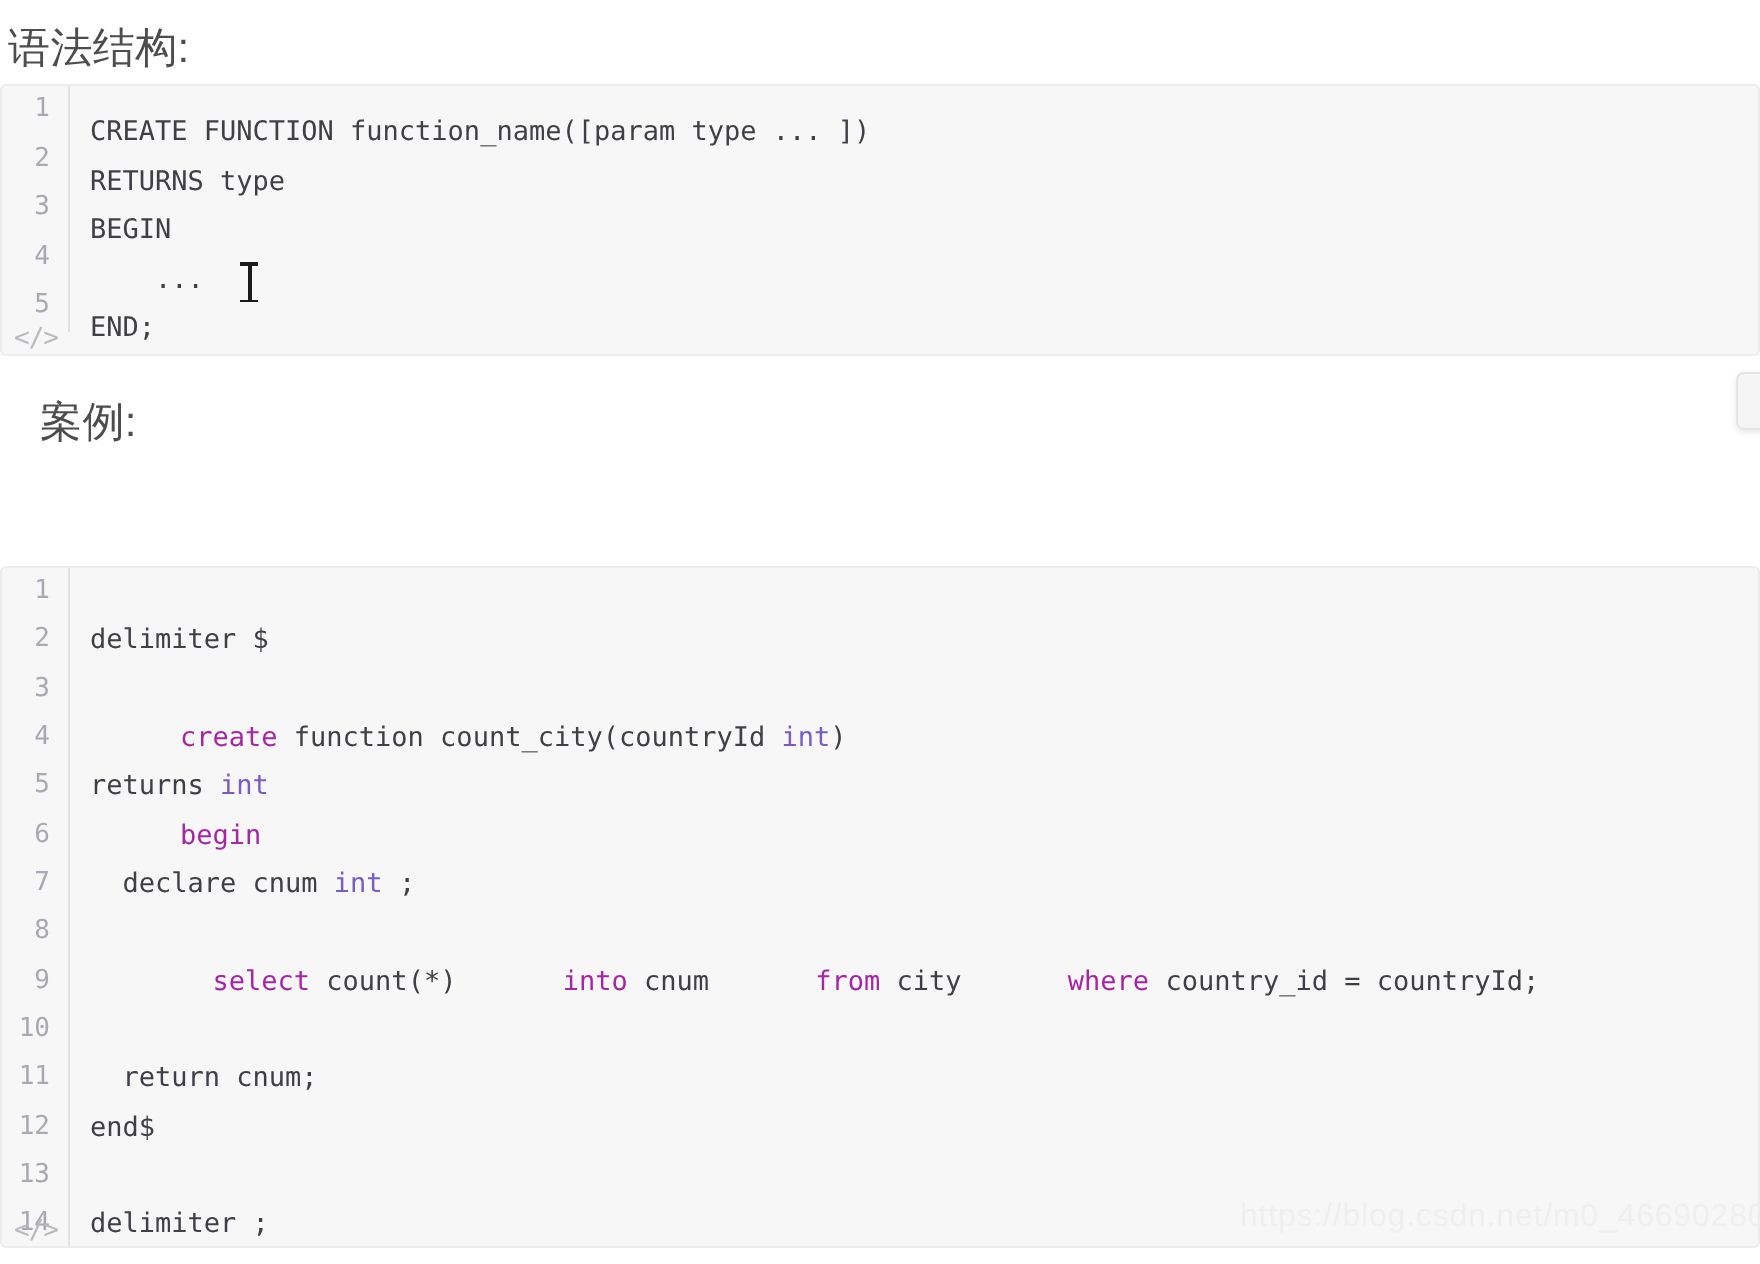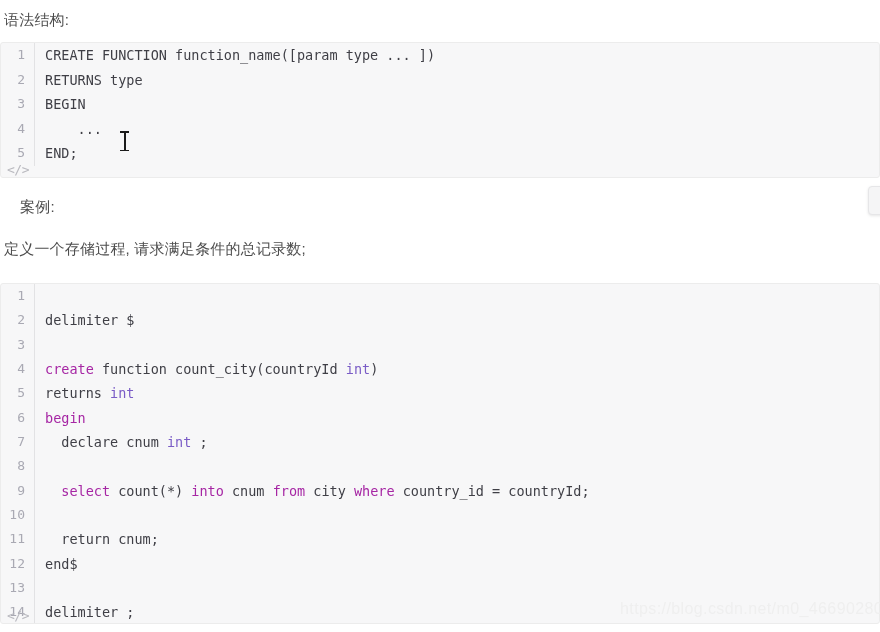--- a/index.html
+++ b/index.html
@@ -18,21 +18,21 @@
   .page {
     position: relative;
     width: 880px;
     height: 632px;
     background: #ffffff;
   }
 
   
   .prose {
     color: #4d4d4d;
-    font-size: 15px;
+    font-size: 21px;
     line-height: 1.5;
     padding-left: 2px;
     letter-spacing: 0.2px;
   }
   .prose-1 { position: absolute; left: 2px; top: 9px; }
   .prose-2 { position: absolute; left: 18px; top: 196px; }
   .prose-3 { position: absolute; left: 2px; top: 238px; }
 
   
   .codeblock {
@@ -77,25 +77,25 @@
     align-self: stretch;
   }
   .codetext {
     padding-left: 10px;
     white-space: pre;
     flex: 1 1 auto;
     overflow: hidden;
   }
 
   
-  .kw   { color: #a626a4; }
+  .kw   { color: #a626a4; margin-left: 45px; }
   .typ  { color: #7a5cc6; text-align: center; }
   .plain{ color: #3f3f46; }
 
-  .cb-1 .codetext { color: #34383d; }
+  .cb-1 .codetext { color: #34383d; margin-top: 11px; }
 
   
   .code-icon {
     position: absolute;
     left: 6px;
     bottom: 1px;
     color: #b9b9bf;
     font-family: "DejaVu Sans Mono", "Liberation Mono", monospace;
     font-size: 13px;
     line-height: 13px;
@@ -163,21 +163,20 @@
 
   <div class="prose prose-1">语法结构:</div>
 
   <div class="codeblock cb-1">
     <div class="code-rows"><div class="row"><div class="gutter">1</div><div class="codetext"><span class="plain">CREATE FUNCTION function_name([param type ... ])</span></div></div><div class="row"><div class="gutter">2</div><div class="codetext"><span class="plain">RETURNS type</span></div></div><div class="row"><div class="gutter">3</div><div class="codetext"><span class="plain">BEGIN</span></div></div><div class="row"><div class="gutter">4</div><div class="codetext"><span class="plain">    ...</span></div></div><div class="row"><div class="gutter">5</div><div class="codetext"><span class="plain">END;</span></div></div></div>
     <div class="code-icon">&lt;/&gt;</div>
   </div>
 
   <div class="prose prose-2">案例:</div>
 
-  <div class="prose prose-3">定义一个存储过程, 请求满足条件的总记录数;</div>
 
   <div class="codeblock cb-2">
     <div class="code-rows"><div class="row"><div class="gutter">1</div><div class="codetext">&nbsp;</div></div><div class="row"><div class="gutter">2</div><div class="codetext"><span class="plain">delimiter $</span></div></div><div class="row"><div class="gutter">3</div><div class="codetext">&nbsp;</div></div><div class="row"><div class="gutter">4</div><div class="codetext"><span class="kw">create</span><span class="plain"> function count_city(countryId </span><span class="typ">int</span><span class="plain">)</span></div></div><div class="row"><div class="gutter">5</div><div class="codetext"><span class="plain">returns </span><span class="typ">int</span></div></div><div class="row"><div class="gutter">6</div><div class="codetext"><span class="kw">begin</span></div></div><div class="row"><div class="gutter">7</div><div class="codetext"><span class="plain">  declare cnum </span><span class="typ">int</span><span class="plain"> ;</span></div></div><div class="row"><div class="gutter">8</div><div class="codetext">&nbsp;</div></div><div class="row"><div class="gutter">9</div><div class="codetext"><span class="plain">  </span><span class="kw">select</span><span class="plain"> count(*) </span><span class="kw">into</span><span class="plain"> cnum </span><span class="kw">from</span><span class="plain"> city </span><span class="kw">where</span><span class="plain"> country_id = countryId;</span></div></div><div class="row"><div class="gutter">10</div><div class="codetext">&nbsp;</div></div><div class="row"><div class="gutter">11</div><div class="codetext"><span class="plain">  return cnum;</span></div></div><div class="row"><div class="gutter">12</div><div class="codetext"><span class="plain">end$</span></div></div><div class="row"><div class="gutter">13</div><div class="codetext">&nbsp;</div></div><div class="row"><div class="gutter">14</div><div class="codetext"><span class="plain">delimiter ;</span></div></div></div>
     <div class="code-icon">&lt;/&gt;</div>
   </div>
 
   <div class="side-nub"></div>
 
   <div class="watermark">https://blog.csdn.net/m0_46690280</div>
 

